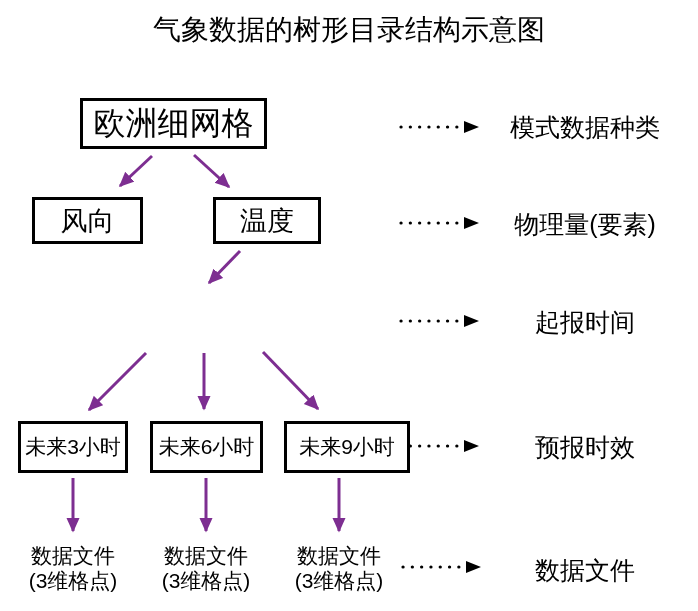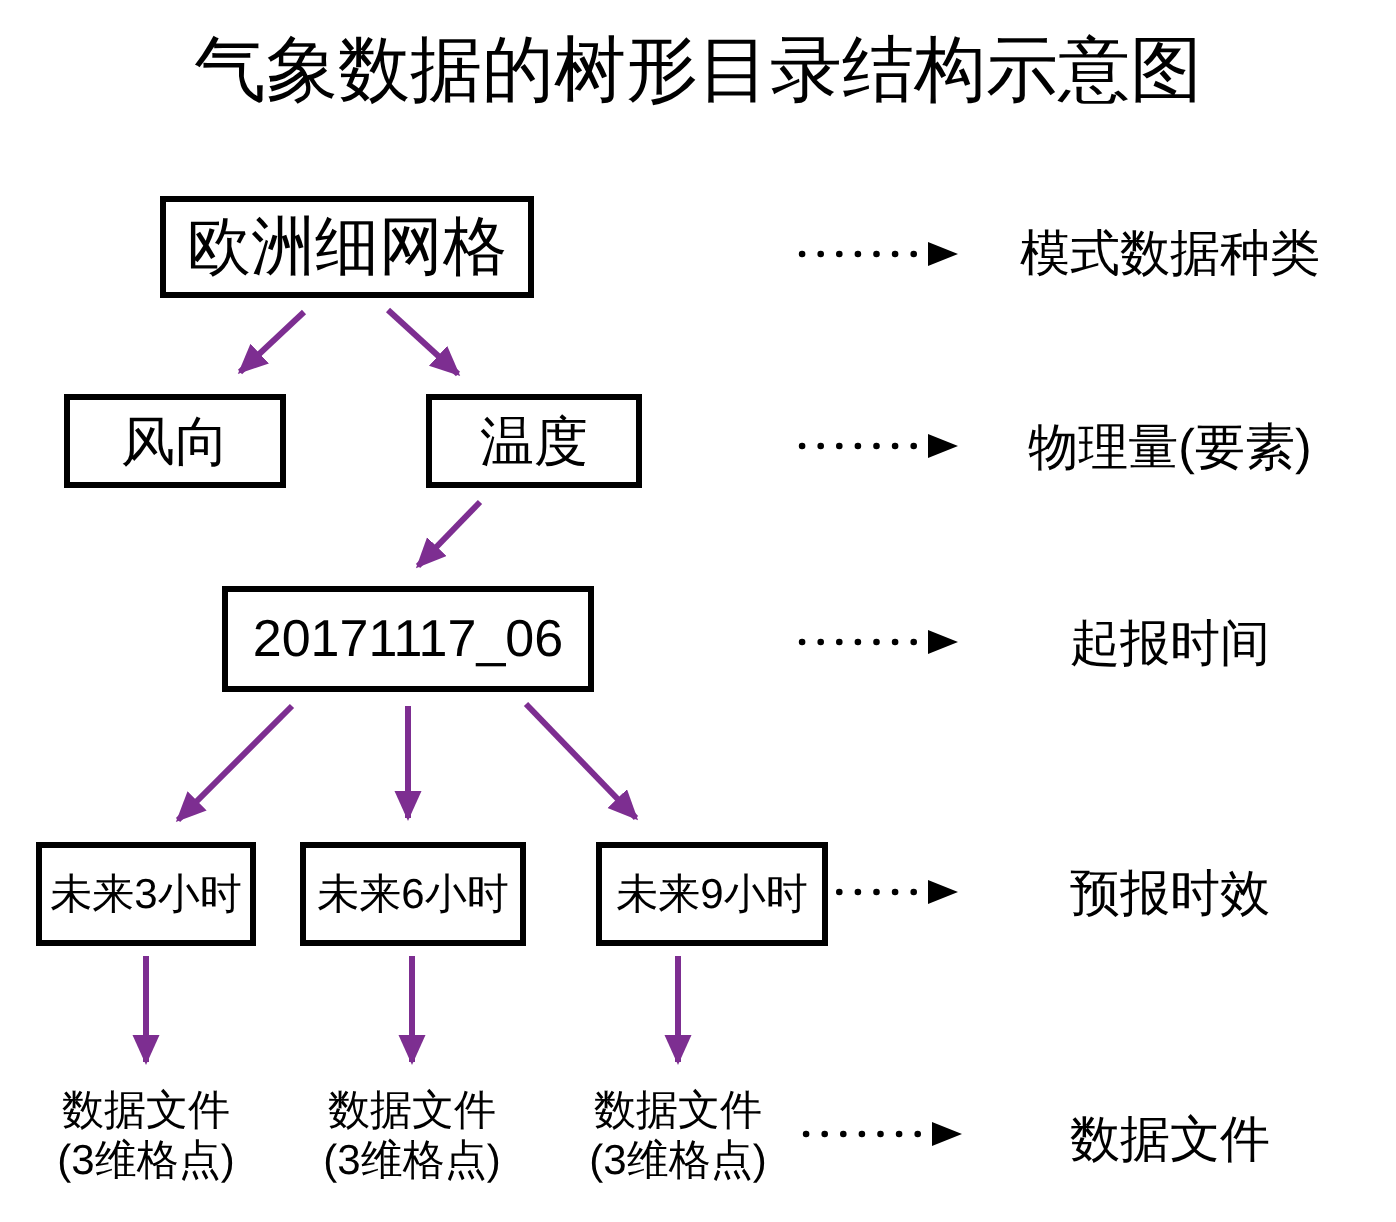--- a/index.html
+++ b/index.html
@@ -13,21 +13,21 @@
   html,body{margin:0;padding:0;}
   .stage{
     position:relative;width:698px;height:611px;
     background:var(--background);
     font-family:"Liberation Sans",sans-serif;
     color:var(--text);
     overflow:hidden;
   }
   .title{
     position:absolute;top:11px;left:0;width:698px;
-    text-align:center;font-size:36px;font-weight:400;
+    text-align:center;font-size:28px;font-weight:400;
     letter-spacing:0px;white-space:nowrap;
   }
   svg.arrow-layer{position:absolute;left:0;top:0;z-index:1;}
   .node{
     position:absolute;box-sizing:border-box;z-index:2;
     border:3px solid var(--box-border);background:#fff;
     display:flex;align-items:center;justify-content:center;
     white-space:nowrap;
   }
   .node.lv1{font-size:32px;}
@@ -100,31 +100,28 @@
     <span>欧洲细网格</span>
   </div>
 
   <div class="node lv2" style="left:32px;top:197px;width:111px;height:47px;">
     <span>风向</span>
   </div>
   <div class="node lv2" style="left:213px;top:197px;width:108px;height:47px;">
     <span>温度</span>
   </div>
 
-  <div class="node lv3" style="left:111px;top:293px;width:186px;height:53px;">
-    <span>20171117_06</span>
-  </div>
 
   <div class="node lv4" style="left:18px;top:421px;width:110px;height:52px;">
     <span>未来3小时</span>
   </div>
   <div class="node lv4" style="left:150px;top:421px;width:113px;height:52px;">
     <span>未来6小时</span>
   </div>
-  <div class="node lv4" style="left:284px;top:421px;width:116px;height:52px;margin-left:14px;">
+  <div class="node lv4" style="left:284px;top:421px;width:126px;height:52px;">
     <span>未来9小时</span>
   </div>
 
   <div class="file-text" style="left:3px;top:543px;">
     <div>数据文件</div>
     <div>(3维格点)</div>
   </div>
   <div class="file-text" style="left:136px;top:543px;">
     <div>数据文件</div>
     <div>(3维格点)</div>

